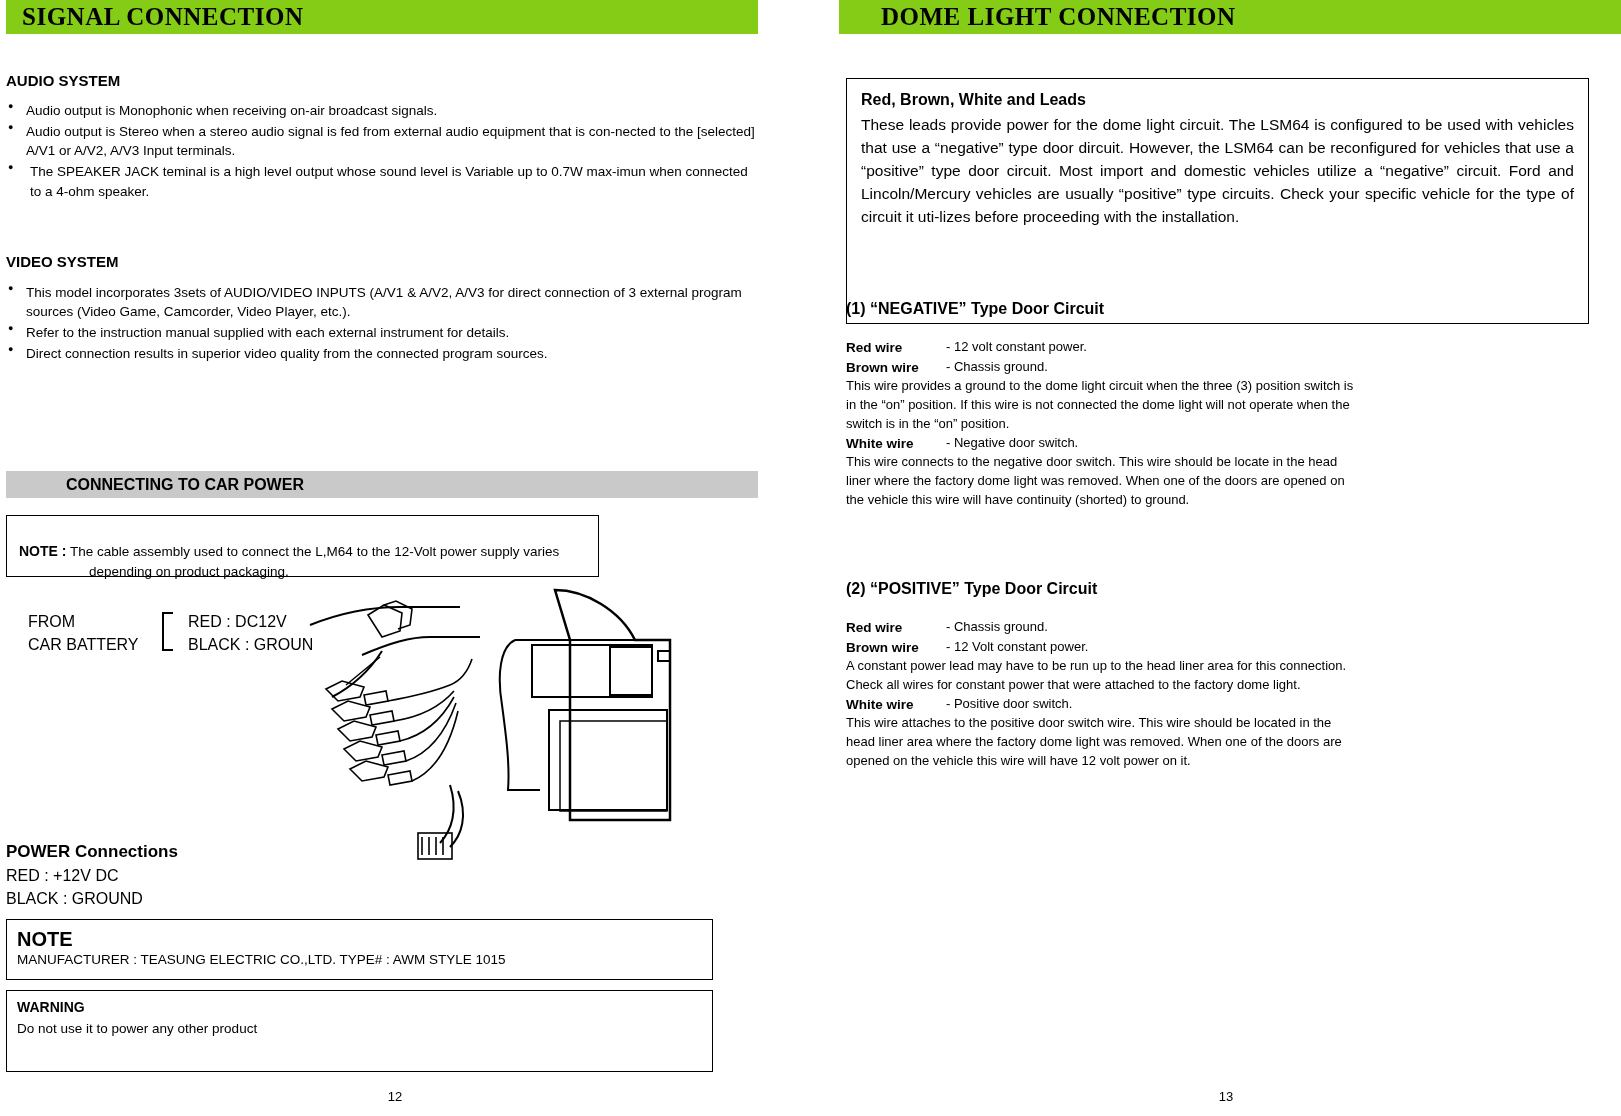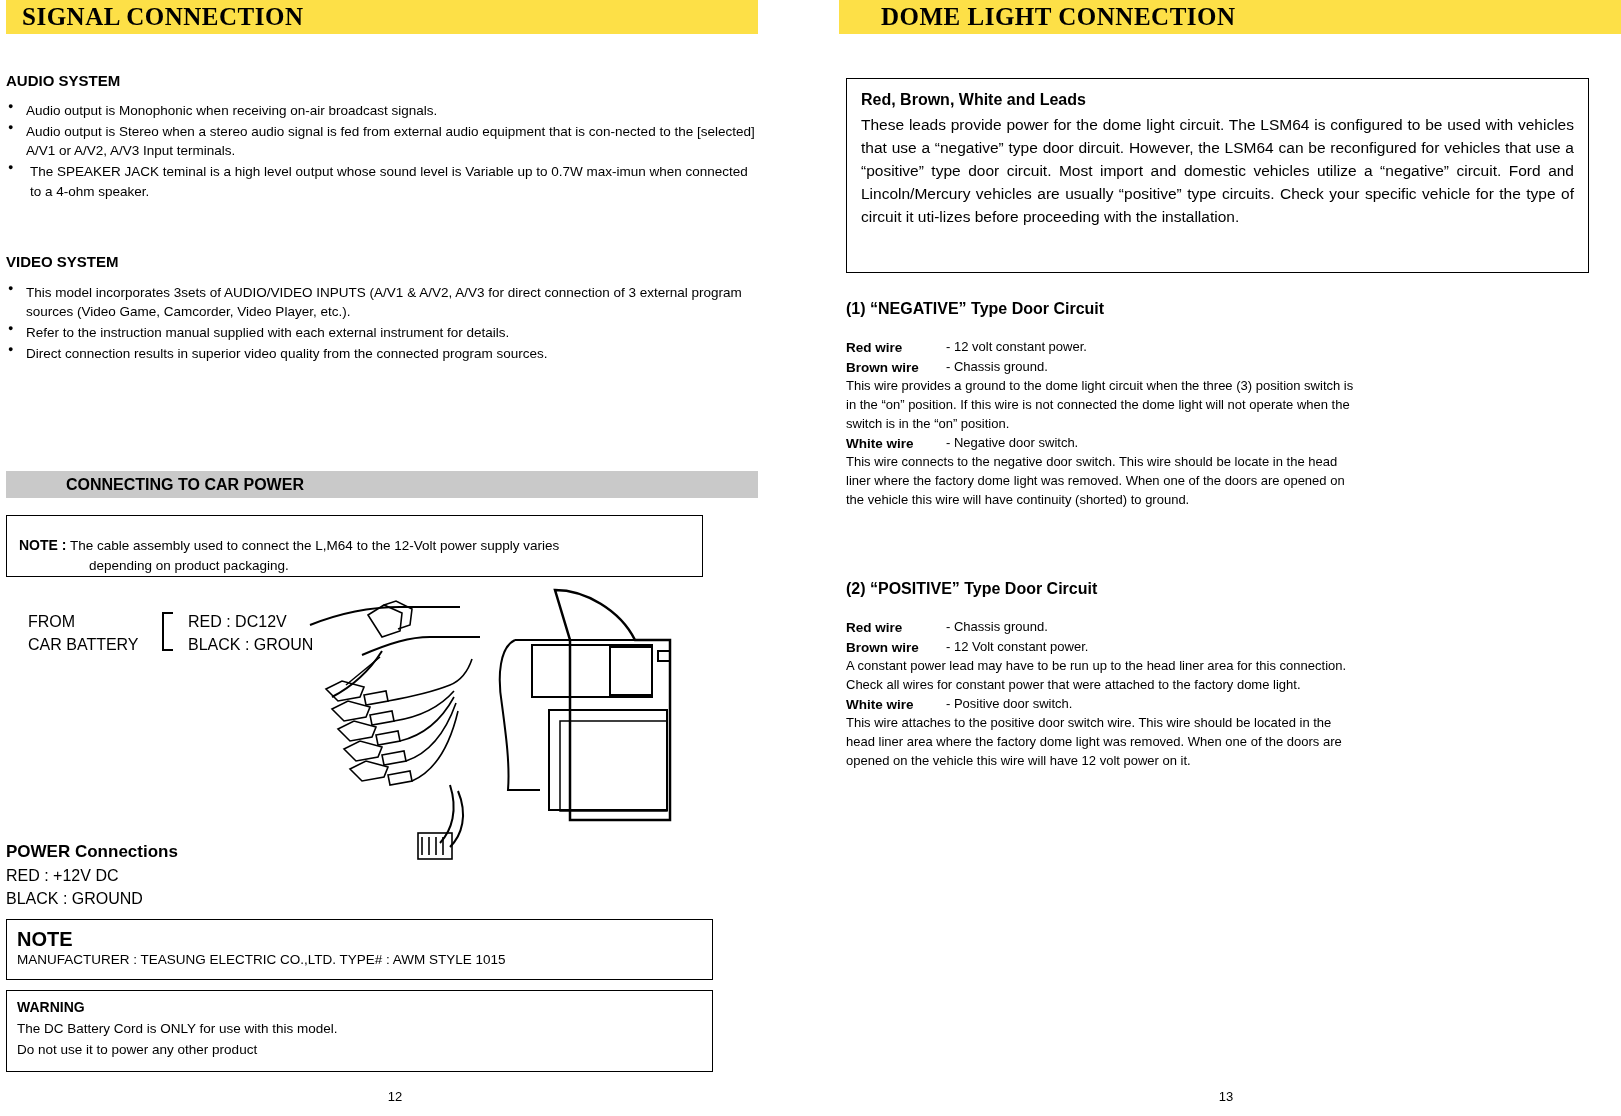--- a/index.html
+++ b/index.html
@@ -19,21 +19,21 @@
     position: absolute;
     top: 0;
     width: 790px;
     height: 1116px;
   }
   .page-left { left: 0; }
   .page-right { left: 831px; }
 
   
   .banner {
-    background: #fde047;
+    background: #84cc16;
     height: 34px;
     display: flex;
     align-items: center;
     padding-left: 16px;
     box-sizing: border-box;
   }
   .banner-title {
     font-family: "Liberation Serif", serif;
     font-weight: bold;
     font-size: 25px;
@@ -163,21 +163,21 @@
       <li>Refer to the instruction manual supplied with each external instrument for details.</li>
       <li>Direct connection results in superior video quality from the connected program sources.</li>
     </ul>
   </div>
 
 
   <div class="banner-sub" style="position:absolute;left:6px;top:471px;width:752px;">
     <span class="banner-sub-title">CONNECTING TO CAR POWER</span>
   </div>
 
-  <div class="box" style="position:absolute;left:6px;top:515px;width:697px;height:62px;padding:19px 12px;">
+  <div class="box" style="position:absolute;left:6px;top:515px;width:593px;height:62px;padding:25px 12px;">
     <div style="font-size:13.5px;line-height:1.5;">
       <span class="h-bold" style="font-size:14px;">NOTE :</span>
       <span>The cable assembly used to connect the L,M64 to the 12-Volt power supply varies</span>
     </div>
     <div style="font-size:13.5px;line-height:1.5;padding-left:70px;">depending on product packaging.</div>
   </div>
 
   <div class="diagram-wrap" style="position:absolute;left:10px;top:585px;">
     <div class="label-from" style="left:18px;top:25px;">
       <span>FROM</span><br>
@@ -243,34 +243,33 @@
     <div style="font-size:16px;line-height:1.45;">BLACK : GROUND</div>
   </div>
 
   <div class="box" style="position:absolute;left:6px;top:919px;width:707px;height:61px;padding:8px 10px;">
     <div class="h-bold" style="font-size:20px;">NOTE</div>
     <div style="font-size:13.5px;margin-top:1px;">MANUFACTURER : TEASUNG ELECTRIC CO.,LTD. TYPE# : AWM STYLE 1015</div>
   </div>
 
   <div class="box" style="position:absolute;left:6px;top:990px;width:707px;height:82px;padding:8px 10px;">
     <div class="h-bold" style="font-size:14px;">WARNING</div>
-    <div style="font-size:13.5px;margin-top:6px;">The DC Battery Cord is ONLY for use with this model.</div>
     <div style="font-size:13.5px;margin-top:6px;">Do not use it to power any other product</div>
   </div>
 
   <div class="pageno">12</div>
 </div>
 
 <div class="page page-right">
 
   <div class="banner" style="position:absolute;left:8px;top:0;width:848px;padding-left:42px;">
     <span class="banner-title">DOME LIGHT CONNECTION</span>
   </div>
 
-  <div class="box" style="position:absolute;left:15px;top:78px;width:743px;height:195px;padding:12px 14px;">
+  <div class="box" style="position:absolute;left:15px;top:78px;width:743px;height:246px;padding:12px 14px;">
     <div style="font-weight:bold;font-size:16px;margin-bottom:5px;">Red, Brown, White and Leads</div>
     <div style="font-size:15.5px;line-height:1.48;text-align:justify;">These leads provide power for the dome light circuit. The LSM64 is configured to be used with vehicles that use a “negative” type door dircuit. However, the LSM64 can be reconfigured for vehicles that use a “positive” type door circuit. Most import and domestic vehicles utilize a “negative” circuit. Ford and Lincoln/Mercury vehicles are usually “positive” type circuits. Check your specific vehicle for the type of circuit it uti-lizes before proceeding with the installation.</div>
   </div>
 
   <div style="position:absolute;left:15px;top:300px;width:750px;">
     <div style="font-weight:bold;font-size:16px;">(1) “NEGATIVE” Type Door Circuit</div>
 
     <div class="deflist" style="margin-top:20px;">
       <div class="defrow">
         <div class="defterm">Red wire</div>

